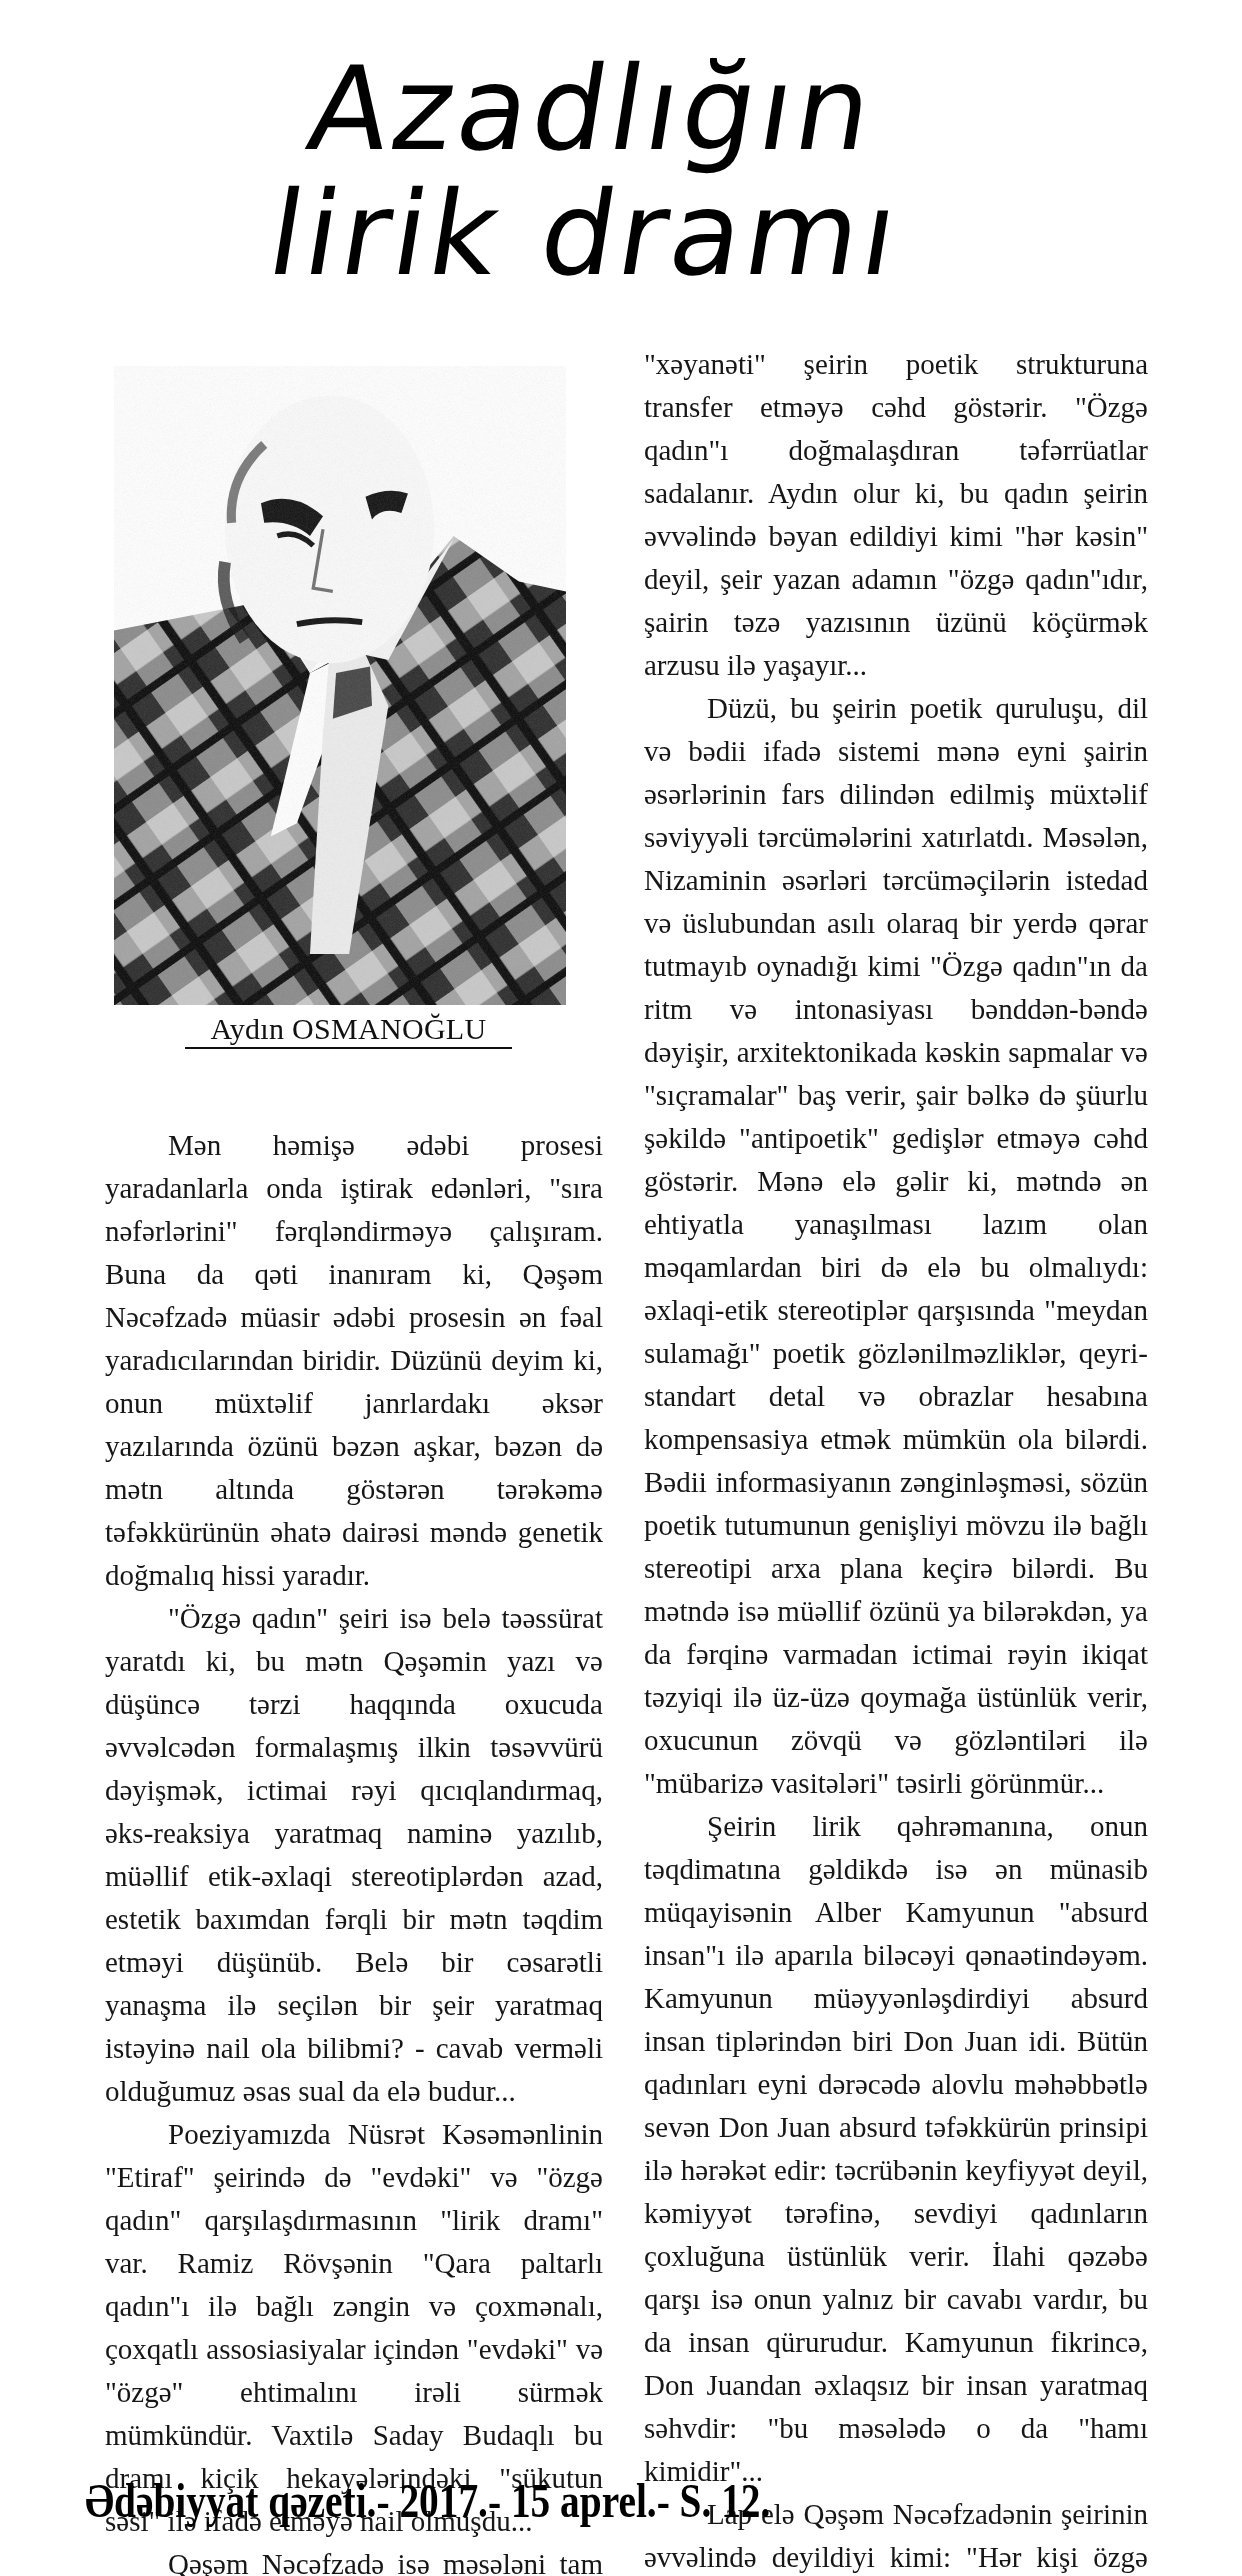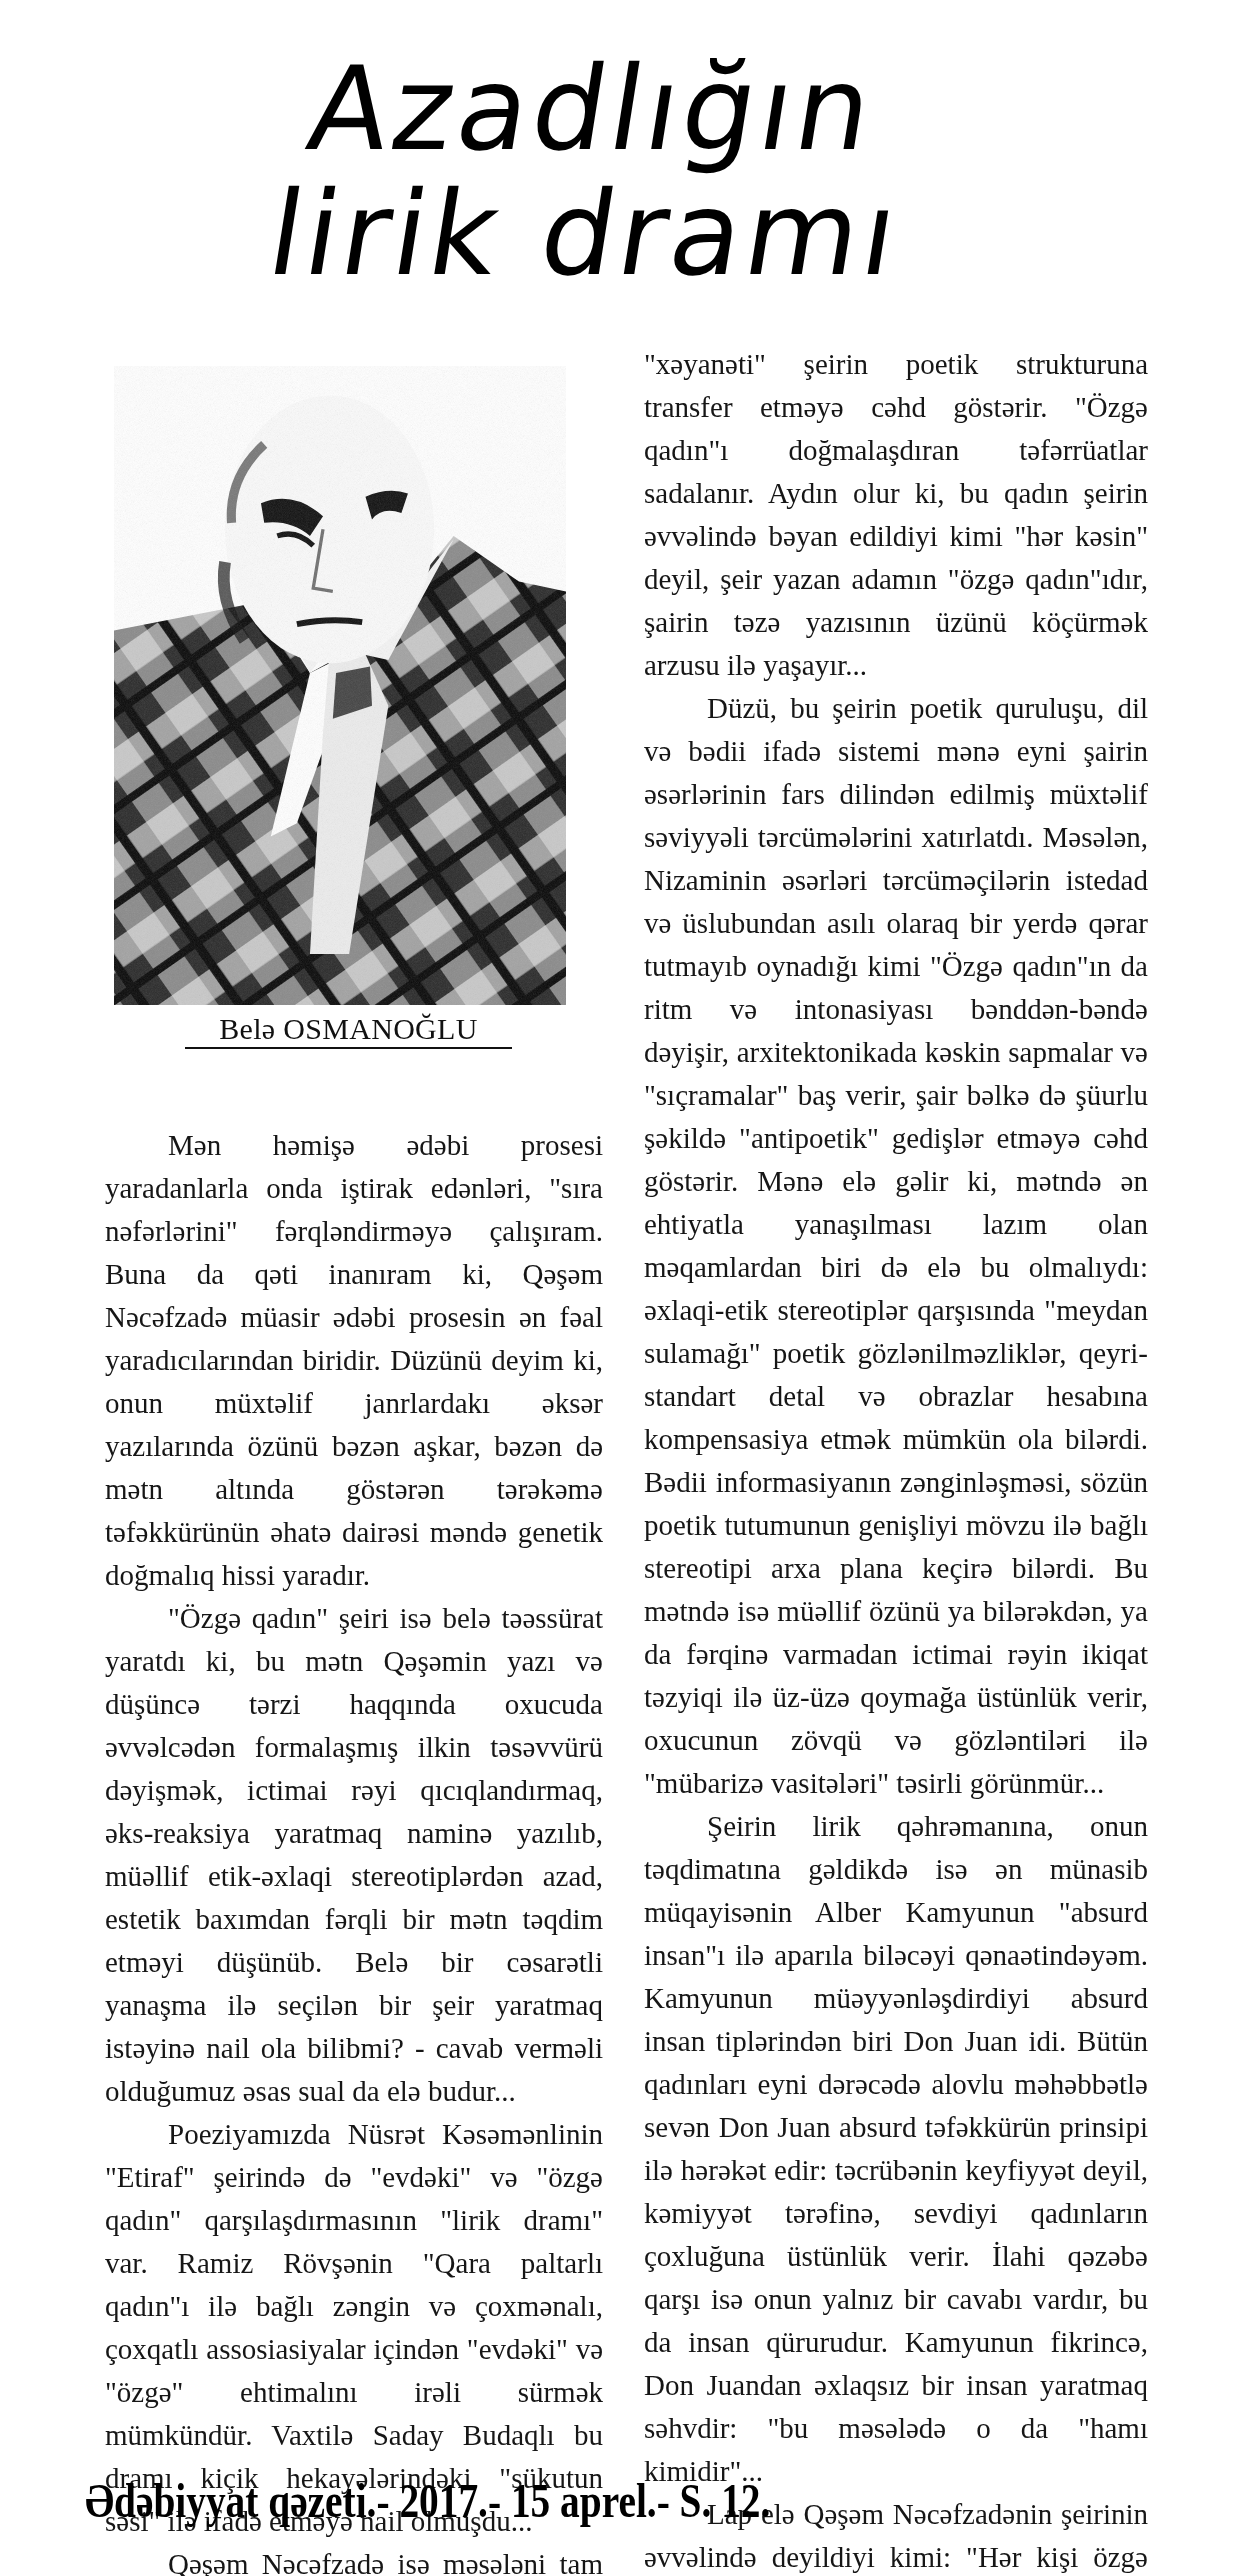--- a/index.html
+++ b/index.html
@@ -84,21 +84,21 @@
     <path d="M225 210 Q275 190 320 230 L300 260 Q270 235 230 240 Z" fill="#111"></path>
     <path d="M385 200 Q420 185 450 195 L440 225 Q410 215 395 235 Z" fill="#111"></path>
     <path d="M250 260 Q280 250 305 275" stroke="#111" stroke-width="8" fill="none"></path>
 
     <path d="M320 250 L305 340 L335 345" stroke="#333" stroke-width="5" fill="none" opacity="0.7"></path>
     <path d="M280 395 Q330 385 380 392" stroke="#111" stroke-width="9" fill="none"></path>
     <rect width="692" height="978" fill="#777" filter="url(#grain)" opacity="0.5"></rect>
   </svg>
 </div>
 
-<div class="caption">Belə OSMANOĞLU</div>
+<div class="caption">Aydın OSMANOĞLU</div>
 
 <div class="col col-left">
   <p>Mən həmişə ədəbi prosesi yaradanlarla onda iştirak edənləri, "sıra nəfərlərini" fərqləndirməyə çalışıram. Buna da qəti inanıram ki, Qəşəm Nəcəfzadə müasir ədəbi prosesin ən fəal yaradıcılarından biridir. Düzünü deyim ki, onun müxtəlif janrlardakı əksər yazılarında özünü bəzən aşkar, bəzən də mətn altında göstərən tərəkəmə təfəkkürünün əhatə dairəsi məndə genetik doğmalıq hissi yaradır.</p>
   <p>"Özgə qadın" şeiri isə belə təəssürat yaratdı ki, bu mətn Qəşəmin yazı və düşüncə tərzi haqqında oxucuda əvvəlcədən formalaşmış ilkin təsəvvürü dəyişmək, ictimai rəyi qıcıqlandırmaq, əks-reaksiya yaratmaq naminə yazılıb, müəllif etik-əxlaqi stereotiplərdən azad, estetik baxımdan fərqli bir mətn təqdim etməyi düşünüb. Belə bir cəsarətli yanaşma ilə seçilən bir şeir yaratmaq istəyinə nail ola bilibmi? - cavab verməli olduğumuz əsas sual da elə budur...</p>
   <p>Poeziyamızda Nüsrət Kəsəmənlinin "Etiraf" şeirində də "evdəki" və "özgə qadın" qarşılaşdırmasının "lirik dramı" var. Ramiz Rövşənin "Qara paltarlı qadın"ı ilə bağlı zəngin və çoxmənalı, çoxqatlı assosiasiyalar içindən "evdəki" və "özgə" ehtimalını irəli sürmək mümkündür. Vaxtilə Saday Budaqlı bu dramı kiçik hekayələrindəki "sükutun səsi" ilə ifadə etməyə nail olmuşdu...</p>
   <p>Qəşəm Nəcəfzadə isə məsələni tam fərqli üsulla həll etməyə çalışır: ailəiçi</p>
 </div>
 
 <div class="col col-right">
   <p class="cont">"xəyanəti" şeirin poetik strukturuna transfer etməyə cəhd göstərir. "Özgə qadın"ı doğmalaşdıran təfərrüatlar sadalanır. Aydın olur ki, bu qadın şeirin əvvəlində bəyan edildiyi kimi "hər kəsin" deyil, şeir yazan adamın "özgə qadın"ıdır, şairin təzə yazısının üzünü köçürmək arzusu ilə yaşayır...</p>

